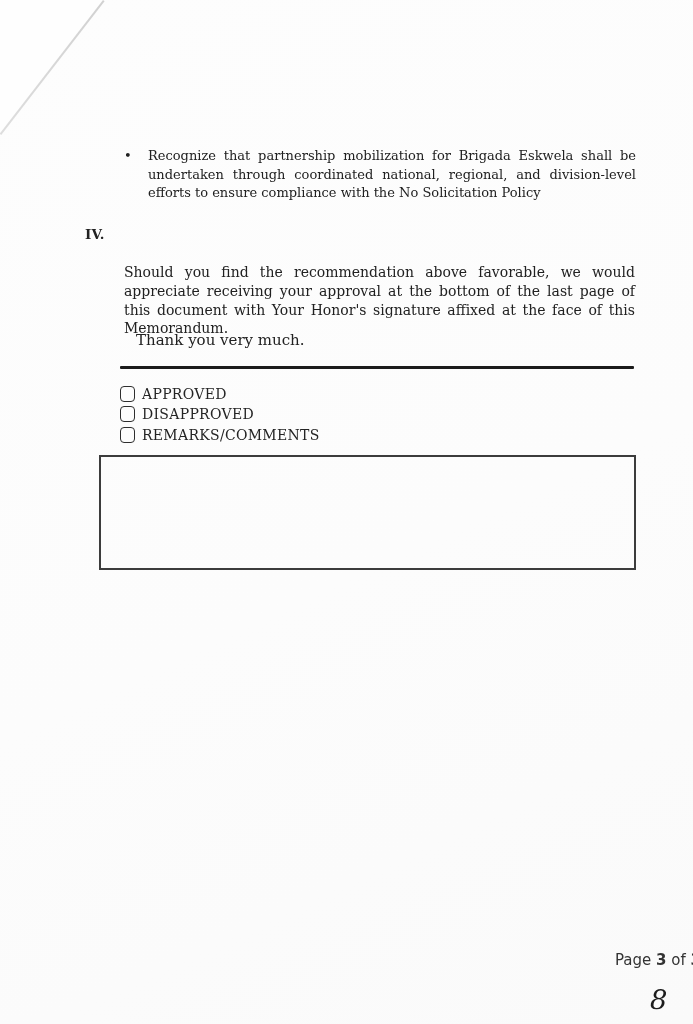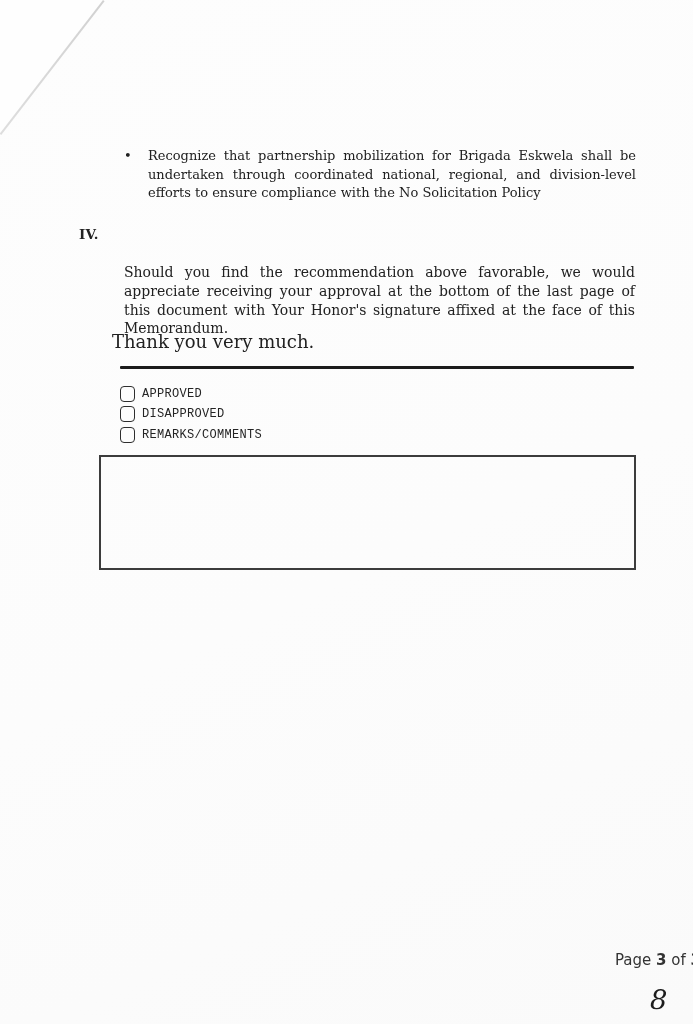--- a/index.html
+++ b/index.html
@@ -36,52 +36,52 @@
     display: flex;
   }
   .bullet-marker { width: 24px; font-size: 13px; padding-top: 1px; }
   .bullet-text {
     flex: 1;
     font-size: 13px; line-height: 18.5px;
     text-align: justify;
   }
 
   .section-heading {
-    position: absolute; left: 79px; top: 226px;
+    position: absolute; left: 85px; top: 226px;
     display: flex;
     font-weight: bold; font-size: 13.5px; letter-spacing: 0.2px;
   }
   .section-numeral { width: 39px; }
 
   .body-paragraph {
     position: absolute; left: 124px; top: 263px; width: 511px;
     font-size: 14px; line-height: 18.8px;
     text-align: justify;
   }
   .closing-line {
-    position: absolute; left: 112px; top: 331px;
-    font-size: 18px;
+    position: absolute; left: 136px; top: 331px;
+    font-size: 15px;
   }
 
   .signature-divider {
     position: absolute; left: 120px; top: 366px;
     width: 514px; height: 2.5px;
     background: #1b1b1b; border-radius: 1px;
   }
 
   .approval-options { position: absolute; left: 120px; top: 384px; }
   .option-row { display: flex; align-items: center; height: 20.3px; }
   .checkbox {
     width: 15px; height: 16px;
     border: 1.9px solid #2e2e2e;
     border-radius: 4px;
     margin-right: 7px;
     background: transparent;
   }
-  .option-label { font-size: 12px; letter-spacing: 0.3px; color: #242424; font-family: Liberation Mono, monospace; }
+  .option-label { font-size: 14px; letter-spacing: 0.3px; color: #242424; }
 
   .remarks-box {
     position: absolute; left: 99px; top: 455px;
     width: 537px; height: 115px;
     border: 2px solid #3c3c3c;
     background: transparent;
   }
 
   .page-number {
     position: absolute; left: 579px; top: 951px;

